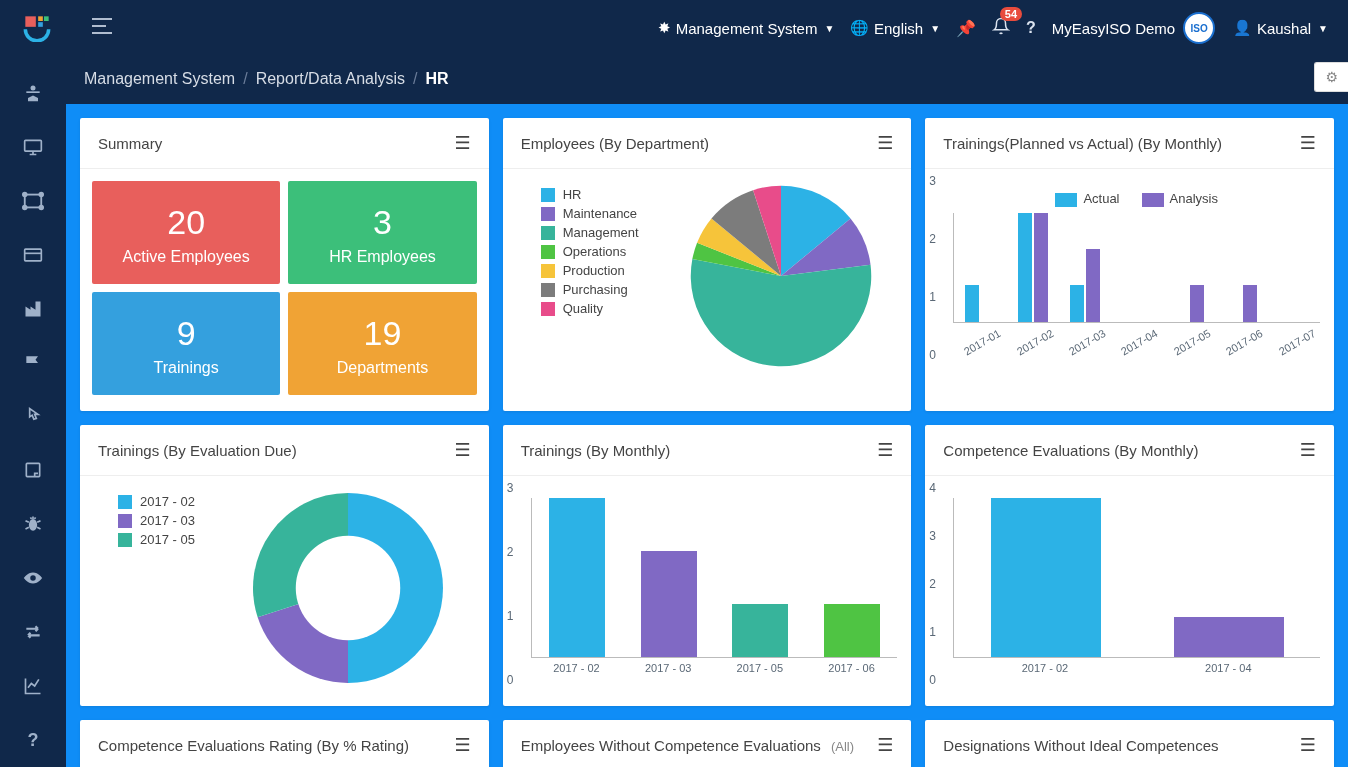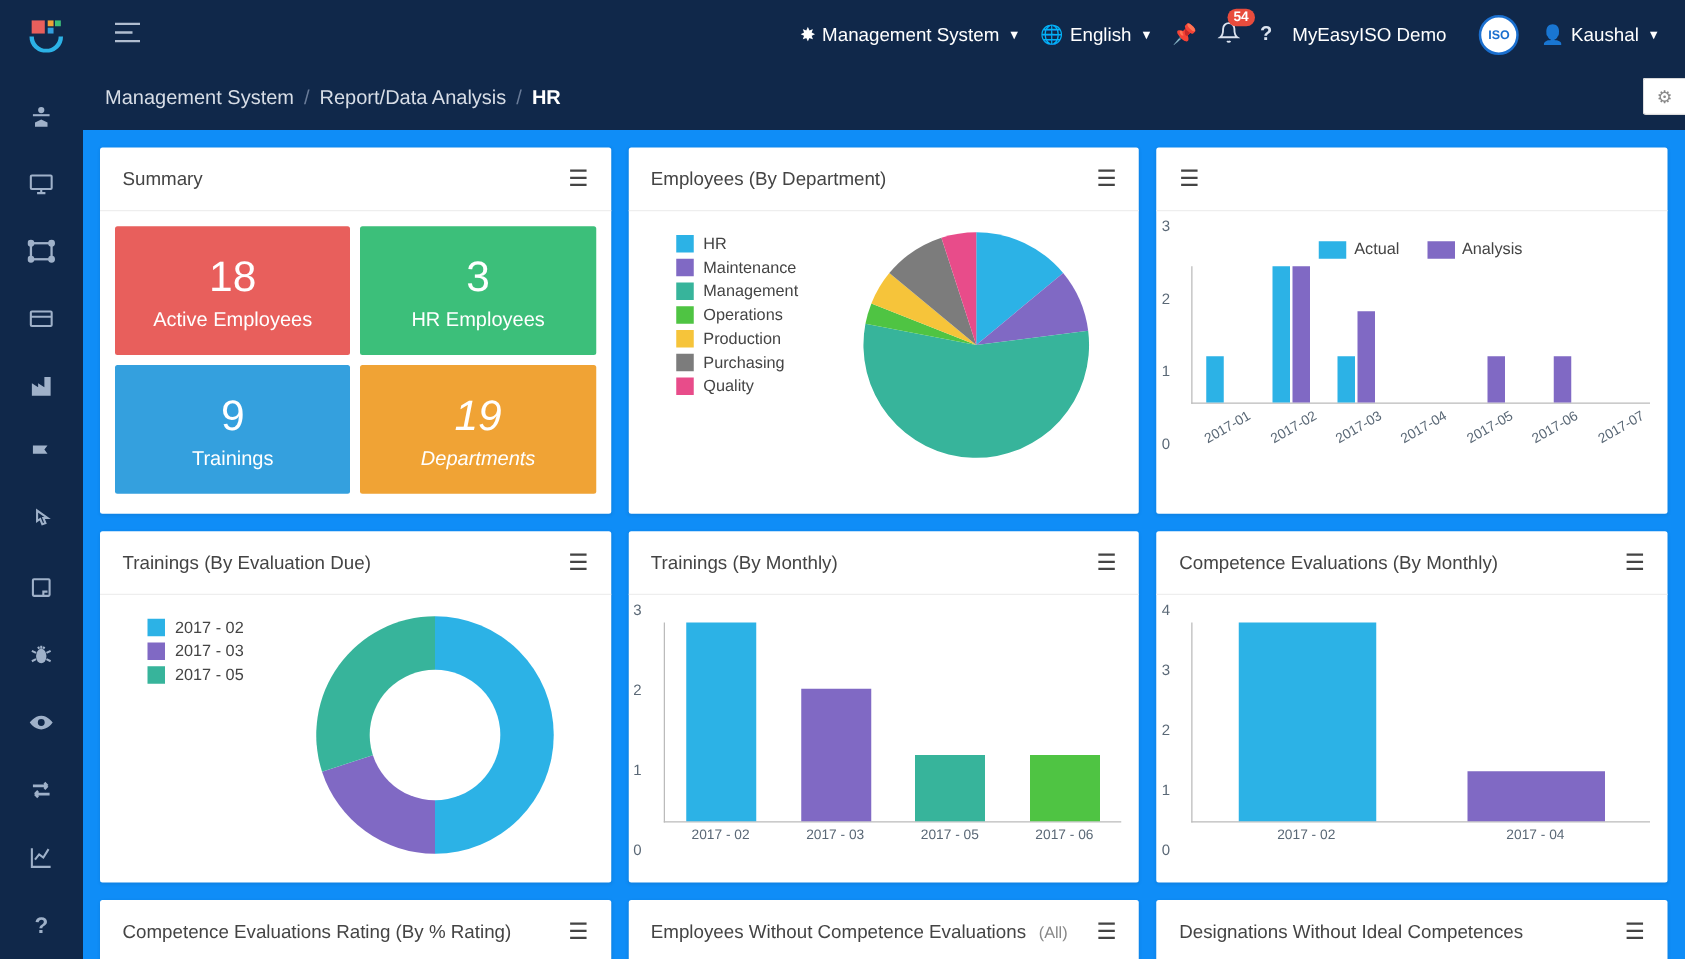--- a/index.html
+++ b/index.html
@@ -6,39 +6,39 @@
 body { font-family: 'Segoe UI', Arial, sans-serif; background: #0f8df7; overflow-x: hidden; }
 .topbar { background: #10284a; height: 56px; display: flex; align-items: center; padding: 0 12px; color: #fff; position: relative; z-index: 20; }
 .topbar .logo { width: 50px; display:flex; align-items:center; justify-content:center; }
 .topbar .logo svg { width:28px; height:28px;}
 .topbar .toggle { margin-left: 30px; cursor:pointer; color:#b0bdd0;}
 .topbar .spacer { flex: 1; }
 .topbar .nav-item { margin: 0 8px; display:flex; align-items:center; cursor:pointer; font-size:15px; gap:5px; color:#fff; }
 .topbar .nav-item .caret { font-size:10px; margin-left:2px;}
 .topbar .icon-btn { margin: 0 8px; cursor:pointer; position:relative; color:#dbe3ef;}
 .badge { position:absolute; top:-10px; right:-12px; background:#e84c3d; color:#fff; font-size:11px; padding:1px 5px; border-radius:8px; font-weight:bold;}
-.avatar { width:32px; height:32px; border-radius:50%; background:#fff; display:flex; align-items:center; justify-content:center; color:#1a6fcf; font-weight:bold; font-size:10px; margin-left:18px; border:2px solid #1a6fcf; }
+.avatar { width:32px; height:32px; border-radius:50%; background:#fff; display:flex; align-items:center; justify-content:center; color:#1a6fcf; font-weight:bold; font-size:10px; margin-left:0; border:2px solid #1a6fcf; }
 .sidebar { position:fixed; left:0; top:56px; bottom:0; width:66px; background:#10284a; display:flex; flex-direction:column; align-items:center; padding-top:10px; z-index:15;}
 .sidebar .s-item { width:100%; height:54px; display:flex; align-items:center; justify-content:center; color:#9fb1c9; cursor:pointer;}
 .content { margin-left:66px; }
 .breadcrumb-row { background:#10284a; padding:14px 18px 16px; color:#d7dde6; display:flex; align-items:center; font-size:16px;}
 .breadcrumb-row .sep { margin:0 8px; color:#6a7c99;}
 .breadcrumb-row .bc-last { font-weight:600; color:#fff;}
 .settings-tab { position:fixed; right:0; top:62px; background:#fff; border:1px solid #ddd; border-right:none; padding:6px 10px; color:#888; font-size:14px; z-index:30; cursor:pointer; border-radius:3px 0 0 3px;}
 .grid { display:grid; grid-template-columns: repeat(3, 1fr); gap:14px; padding:14px;}
 .panel { background:#fff; border-radius:2px; box-shadow:0 1px 3px rgba(0,0,0,.1); display:flex; flex-direction:column;}
 .panel-header { display:flex; justify-content:space-between; align-items:center; padding:14px 18px; border-bottom:1px solid #eee;}
 .panel-title { font-size:15px; color:#444;}
 .panel-menu { cursor:pointer; color:#444; font-size:18px;}
 .panel-body { padding:12px 0 16px; flex:1; min-height:230px;}
 .stats { display:grid; grid-template-columns: 1fr 1fr; gap:8px; padding:0 12px;}
 .stat { color:#fff; text-align:center; padding:22px 8px 18px; border-radius:2px;}
 .stat .num { font-size:34px; font-weight:300;}
 .stat .lbl { font-size:16px; margin-top:6px;}
-.stat.red{background:#e85f5c;} .stat.green{background:#3cbf7a;} .stat.blue{background:#34a0de;} .stat.orange{background:#f0a335;font-style:italic;}
+.stat.red{background:#e85f5c;} .stat.green{background:#3cbf7a;} .stat.blue{background:#34a0de;} .stat.orange{background:#f0a335;}
 .legend { font-size:13px; padding:2px 20px;}
 .legend div { display:flex; align-items:center; gap:8px; margin:4px 0; color:#444;}
 .legend .sw { width:14px; height:14px; display:inline-block;}
 .chart-row { display:flex; gap:10px; padding:0 18px; align-items:flex-start;}
 .barchart { position:relative; padding:10px 14px 6px 28px;}
 .barchart .plot { position:relative; border-left:1px solid #bbb; border-bottom:1px solid #bbb; height:160px;}
 .barchart .plot .bars { position:absolute; left:0; right:0; bottom:0; top:0; display:flex; align-items:flex-end;}
 .barchart .plot .bargroup { flex:1; display:flex; align-items:flex-end; justify-content:center; gap:2px; height:100%;}
 .barchart .plot .bar { width:18px; }
 .barchart .ytick { position:absolute; left:4px; font-size:12px; color:#5a6876; transform:translateY(50%);}
@@ -196,21 +196,21 @@
   <div class="grid">
 
     <div class="panel">
       <div class="panel-header">
         <span class="panel-title">Summary</span>
         <span class="panel-menu">☰</span>
       </div>
       <div class="panel-body">
         <div class="stats" id="summary-stats">
             <div class="stat red">
-              <div class="num">18</div>
+              <div class="num">20</div>
               <div class="lbl">Active Employees</div>
             </div>
             <div class="stat green">
               <div class="num">3</div>
               <div class="lbl">HR Employees</div>
             </div>
             <div class="stat blue">
               <div class="num">9</div>
               <div class="lbl">Trainings</div>
             </div>
@@ -267,20 +267,21 @@
               <path d="M0 0 L-88.32876615938386 -34.97183250504448 A95 95 0 0 1 -73.19875806369993 -60.555279026125575 Z" fill="#f6c43a"></path>
               <path d="M0 0 L-73.19875806369993 -60.555279026125575 A95 95 0 0 1 -29.356614465619938 -90.35036904803961 Z" fill="#7c7c7c"></path>
               <path d="M0 0 L-29.356614465619938 -90.35036904803961 A95 95 0 0 1 6.692573298366211e-14 -95 Z" fill="#e84c8a"></path>
             </svg>
         </div>
       </div>
     </div>
 
     <div class="panel">
       <div class="panel-header">
+        <span class="panel-title">Trainings(Planned vs Actual) (By Monthly)</span>
         <span class="panel-menu">☰</span>
       </div>
       <div class="panel-body">
         <div class="barchart rot" id="chart-pva">
           <div class="legend-top">
             <span><span class="sw" style="background:#2cb2e6"></span><span>Actual</span></span>
             <span><span class="sw" style="background:#8069c4"></span><span>Analysis</span></span>
           </div>
         <div class="ytick" style="bottom: 0%;">0</div>
             <div class="ytick" style="bottom: 33.3333%;">1</div>

